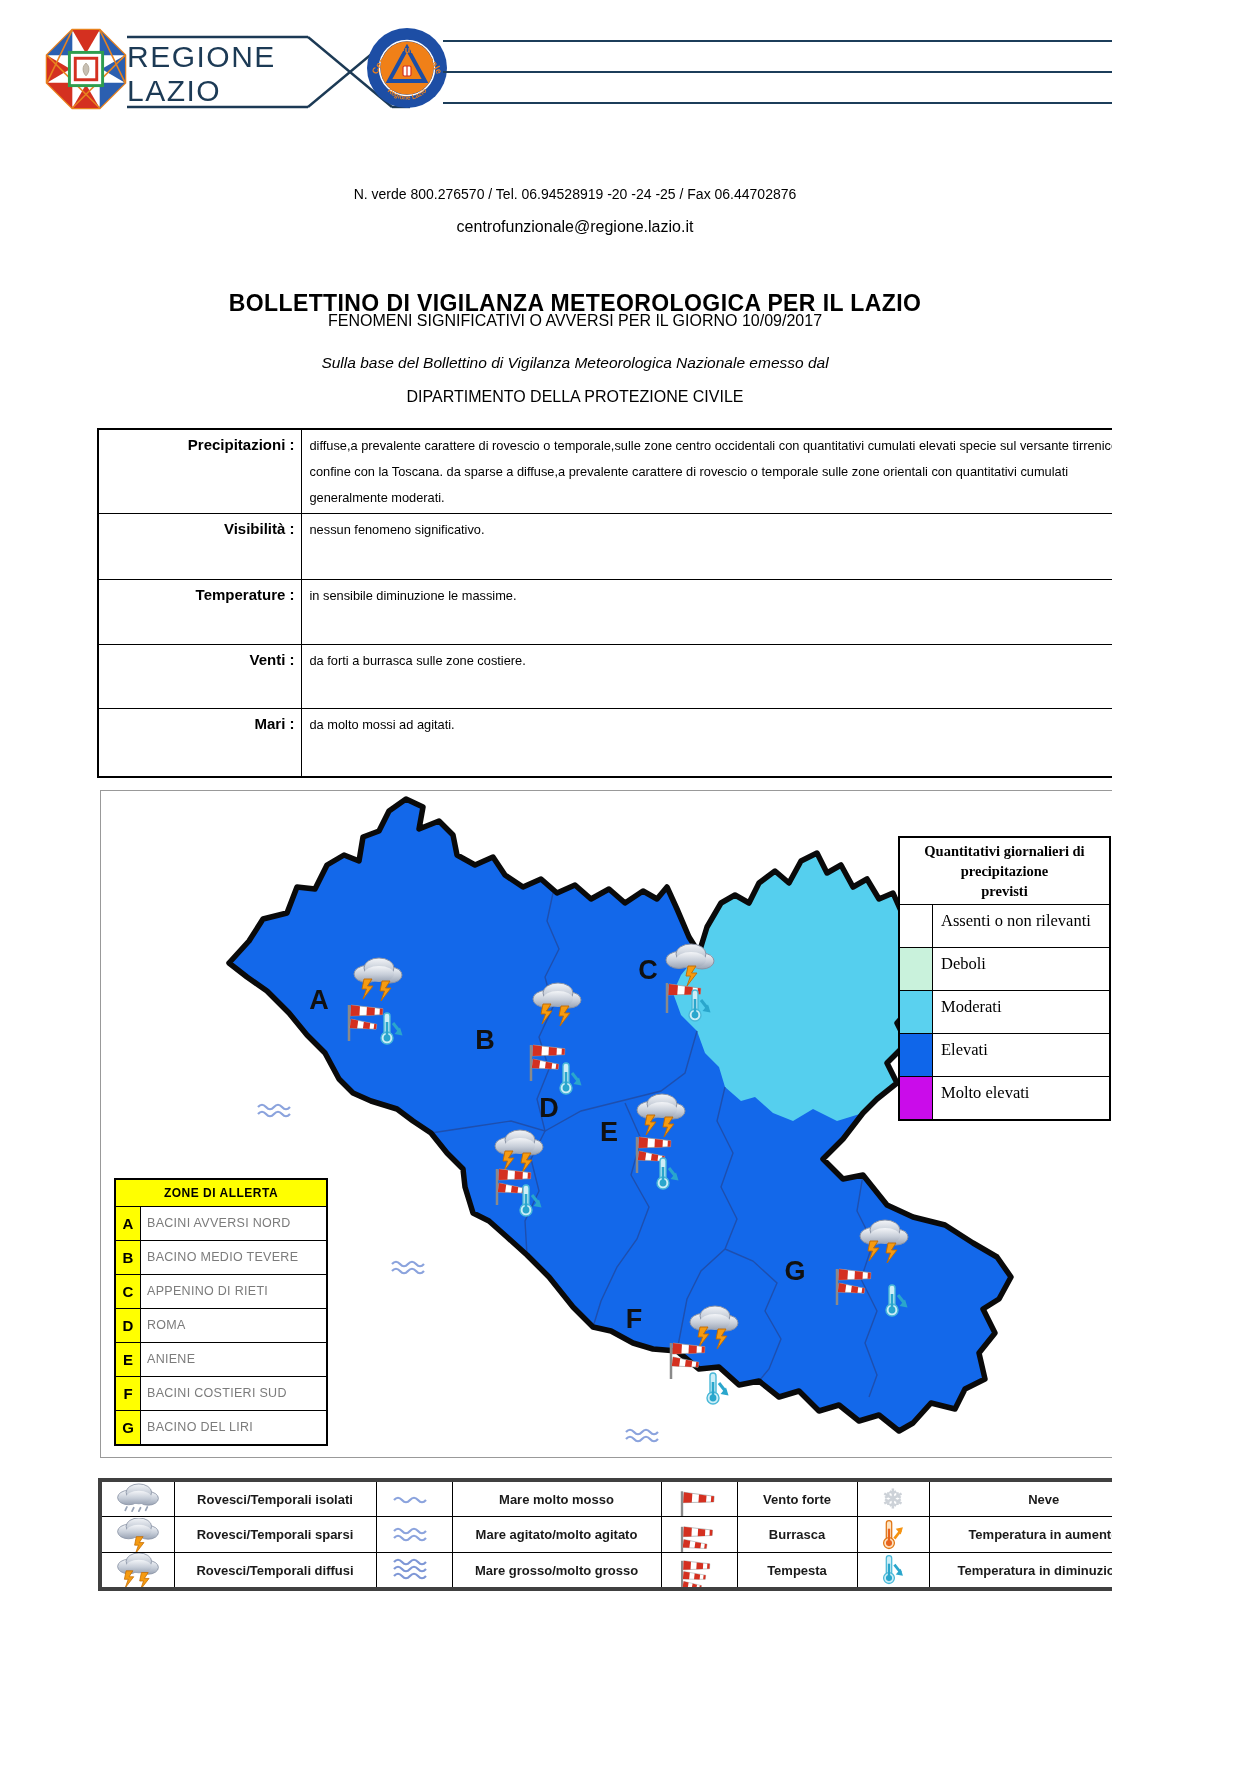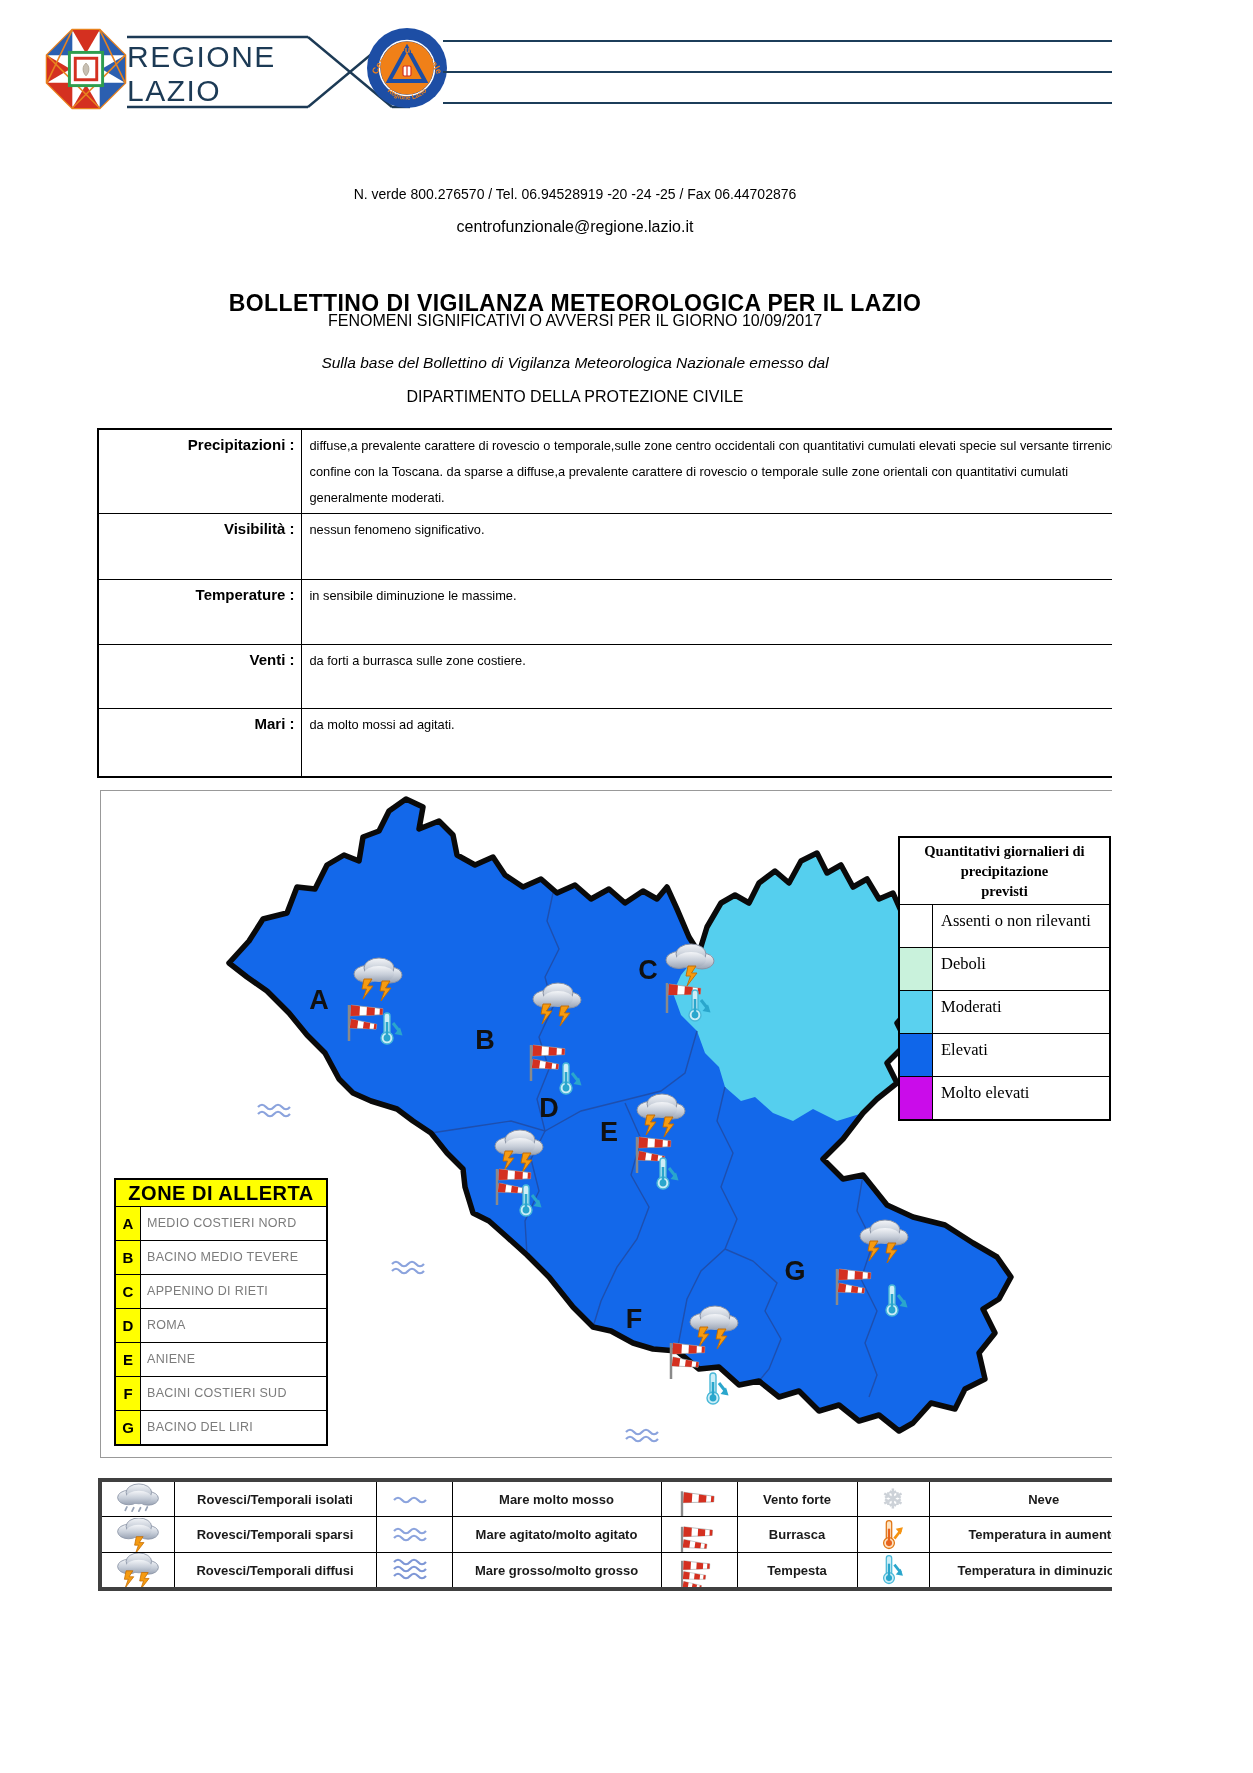--- a/index.html
+++ b/index.html
@@ -32,21 +32,21 @@
 
   
   .plegend { position:absolute; left:797px; top:45px; width:213px; border:2px solid #000; background:#fff; font-family:"Liberation Serif", serif; }
   .plegend .ptitle { font-weight:bold; font-size:14.5px; text-align:center; line-height:20px; padding:3px 8px; }
   .plegend .prow { display:flex; border-top:1px solid #000; height:43px; }
   .plegend .sw { width:33px; border-right:1px solid #000; }
   .plegend .plab { flex:1; font-size:16.5px; padding:6px 0 0 8px; }
 
   
   .azones { position:absolute; left:13px; top:387px; width:214px; border:2px solid #000; background:#fff; }
-  .azhead { background:#ffff00; text-align:center; font-weight:bold; font-size:20px; height:26px; line-height:26px; letter-spacing:.5px; }
+  .azhead { background:#ffff00; text-align:center; font-weight:bold; font-size:12px; height:26px; line-height:26px; letter-spacing:.5px; }
   .azrow { display:flex; border-top:1px solid #000; height:34px; }
   .azcode { width:25px; background:#ffff00; border-right:1px solid #000; font-weight:bold; font-size:15px; text-align:center; line-height:33px; }
   .azname { flex:1; font-size:12.5px; color:#7b7b7b; letter-spacing:.3px; line-height:33px; padding-left:6px; white-space:nowrap; }
 
   
   table.sym { position:absolute; left:98px; top:1478px; width:1060px; border-collapse:collapse; table-layout:fixed; border:4px solid #404040; }
   table.sym td { border:1px solid #000; text-align:center; vertical-align:middle; height:36px; font-size:13px; font-weight:600; color:#1a1a1a; }
   table.sym td svg { display:block; margin:0 auto; }
 </style>
 </head>
@@ -322,21 +322,21 @@
         <div class="sw" style="background: rgb(202, 12, 234);"></div>
         <div class="plab">Molto elevati</div>
       </div>
     </div>
 
     
     <div class="azones">
       <div class="azhead">ZONE DI ALLERTA</div>
       <div class="azrow">
         <div class="azcode">A</div>
-        <div class="azname">MEDIO COSTIERI NORD</div>
+        <div class="azname">BACINI AVVERSI NORD</div>
       </div>
       <div class="azrow">
         <div class="azcode">B</div>
         <div class="azname">BACINO MEDIO TEVERE</div>
       </div>
       <div class="azrow">
         <div class="azcode">C</div>
         <div class="azname">APPENINO DI RIETI</div>
       </div>
       <div class="azrow">

